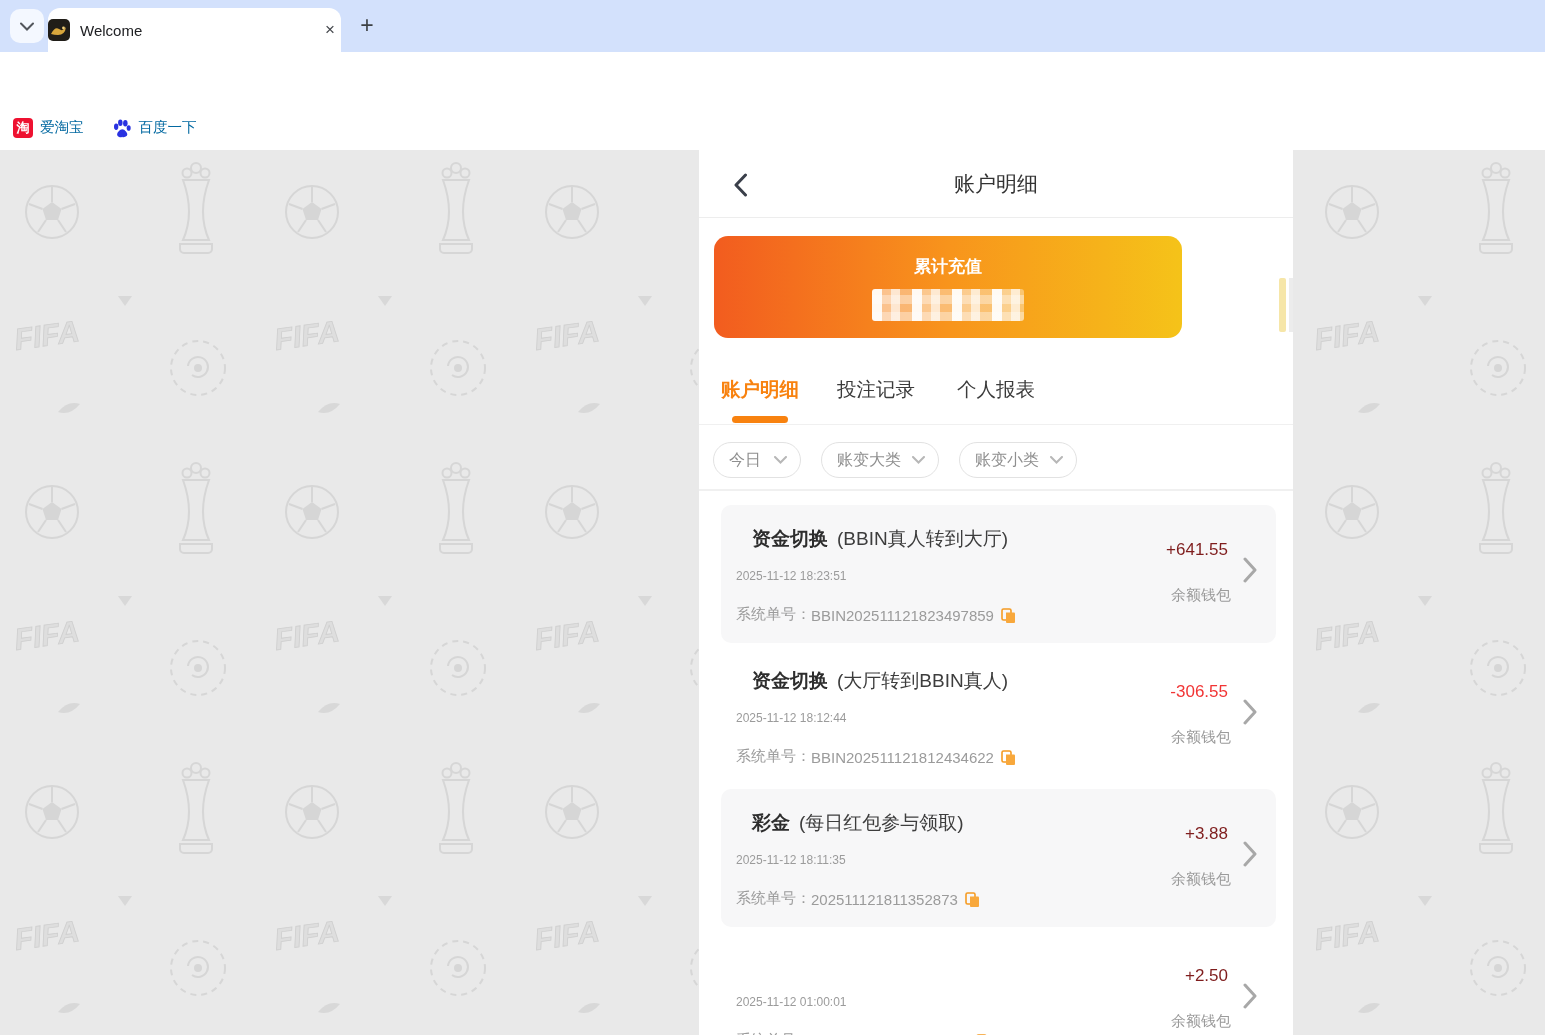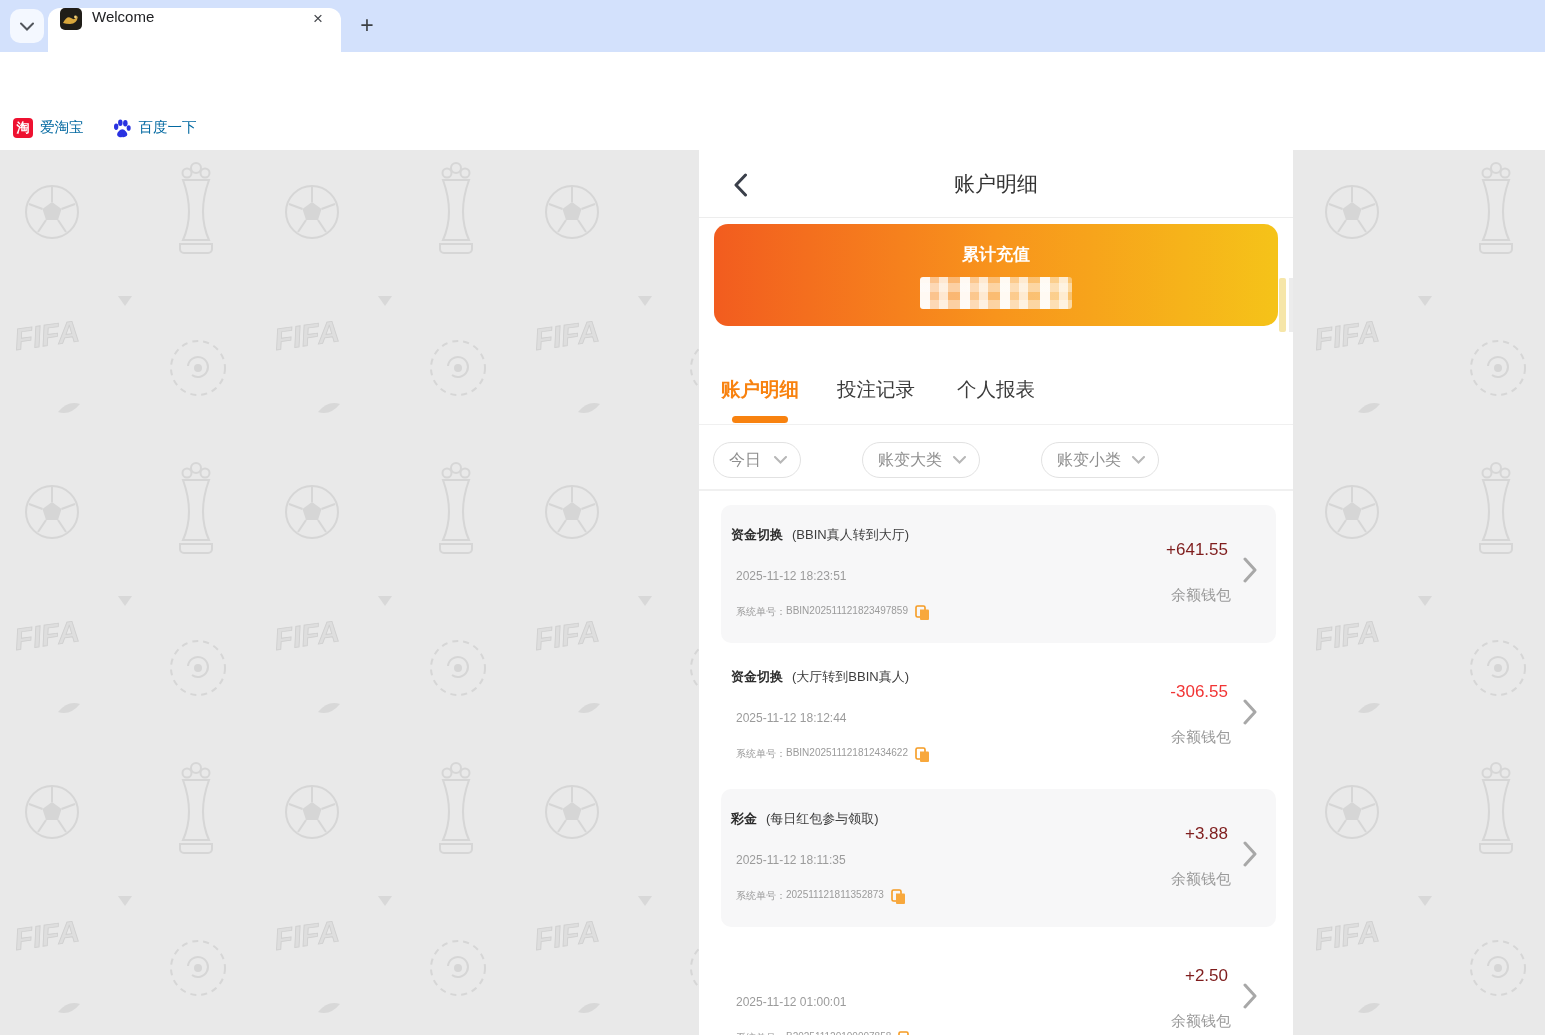--- a/index.html
+++ b/index.html
@@ -6,21 +6,21 @@
   html,body { margin:0; padding:0; }
   body {
     width:1545px; height:1035px; position:relative; overflow:hidden;
     font-family:"Liberation Sans", sans-serif; background:#e9e9e9;
   }
   
   .tabstrip { position:absolute; left:0; top:0; width:1545px; height:52px; background:#d3e1fc; }
   .tab-search { position:absolute; left:10px; top:9px; width:34px; height:34px; border-radius:10px;
     background:#f4f8ff; display:flex; align-items:center; justify-content:center; cursor:pointer; }
   .tab { position:absolute; left:48px; top:8px; width:293px; height:44px; background:#ffffff;
-    border-radius:12px 12px 0 0; display:flex; align-items:flex-start; padding:0 12px; }
+    border-radius:12px 12px 0 0; display:flex; align-items:center; padding:0 0; }
   .favicon { width:22px; height:22px; border-radius:5px; background:#201d18; margin-right:10px; flex:none;
     display:flex; align-items:center; justify-content:center; }
   .tab-title { flex:1; font-size:15px; color:#202124; white-space:nowrap; overflow:hidden; }
   .tab-close { width:22px; height:22px; text-align:center; line-height:21px; font-size:17px; color:#45484d;
     border-radius:50%; cursor:pointer; }
   .newtab { position:absolute; left:352px; top:11px; width:30px; height:30px; text-align:center;
     line-height:29px; font-size:23px; color:#3c4043; cursor:pointer; }
   .toolbar { position:absolute; left:0; top:52px; width:1545px; height:53px; background:#ffffff; }
   .navbtn { position:absolute; top:63px; width:28px; height:28px; display:flex; align-items:center;
     justify-content:center; cursor:pointer; }
@@ -36,55 +36,55 @@
   
   .page { position:absolute; left:0; top:150px; width:1545px; height:885px; }
   
   .content { position:absolute; left:663px; top:150px; width:594px; height:885px; background:#ffffff;
     overflow:hidden;margin-left:36px; }
   .c-header { position:absolute; left:0; top:0; width:594px; height:68px; border-bottom:1px solid #ededed; }
   .back-btn { position:absolute; left:26px; top:20px; width:30px; height:30px; display:flex;
     align-items:center; justify-content:center; cursor:pointer; }
   .page-title { position:absolute; left:0; top:0; width:594px; height:68px; line-height:68px;
     text-align:center; font-size:21px; color:#333; font-weight:500; }
-  .statcard { position:absolute; left:15px; top:74px; width:564px; height:102px; border-radius:14px;
+  .statcard { position:absolute; left:15px; top:86px; width:468px; height:102px; border-radius:14px;
     background:linear-gradient(90deg,#f25c1f 0%,#f8941c 50%,#f5c319 100%); display:flex; }
   .statcol { flex:1; position:relative; display:flex; flex-direction:column; align-items:center;
     justify-content:center; padding-top:2px; }
   .statcol + .statcol::before { content:''; position:absolute; left:0; top:24px; width:1px; height:56px;
     background:rgba(255,255,255,.55); }
   .stat-label { color:#fff; font-size:17px; font-weight:600; margin-bottom:11px; }
   .mosaic { width:152px; height:32px; border-radius:3px;
     background-image:
       repeating-linear-gradient(90deg, rgba(255,255,255,.95) 0 10px, rgba(255,255,255,.5) 10px 19px,
         rgba(255,255,255,.8) 19px 28px, rgba(255,255,255,.38) 28px 40px),
       repeating-linear-gradient(0deg, rgba(255,255,255,.35) 0 9px, rgba(255,255,255,0) 9px 17px); }
   .sliver-a { position:absolute; left:580px; top:128px; width:7px; height:54px; background:#f6e6a8;
     border-radius:2px; }
   .sliver-b { position:absolute; left:590px; top:128px; width:4px; height:54px; background:#ececec; }
   .tabsrow { position:absolute; left:0; top:212px; width:594px; height:63px; border-bottom:1px solid #f0f0f0; }
   .rtab { position:absolute; top:14px; font-size:19.5px; color:#3b3b3b; cursor:pointer; }
   .rtab.active { color:#f8820f; font-weight:bold; }
   .rtab-underline { position:absolute; left:33px; top:54px; width:56px; height:7px; border-radius:4px;
     background:#f8820f; }
-  .filters { position:absolute; left:14px; top:292px; display:flex;gap:41px; }
+  .filters { position:absolute; left:14px; top:292px; display:flex; }
   .pill { height:36px; border:1px solid #e2e2e2; border-radius:18px; background:#fff; display:flex;
     align-items:center; justify-content:space-between; padding:0 13px 0 15px; margin-right:20px;
     cursor:pointer; }
   .pill-label { font-size:16px; color:#8f8f8f; margin-right:10px; }
   .filters-sep { position:absolute; left:0; top:339px; width:594px; height:2px; background:#f0f0f0; }
   .list { position:absolute; left:22px; top:355px; width:555px; }
   .row { position:relative; height:138px; border-radius:10px; margin-bottom:4px; cursor:pointer; }
   .row.alt { background:#f7f7f8; }
-  .row-titleline { position:absolute; left:10px; top:21px; font-size:13px; color:#2d2d2d; white-space:nowrap; }
+  .row-titleline { position:absolute; left:31px; top:21px; font-size:19px; color:#2d2d2d; white-space:nowrap; }
   .row-type { font-weight:bold; }
   .row-desc { font-weight:400; color:#3d3d3d; margin-left:9px; }
   .row-time { position:absolute; left:15px; top:64px; font-size:12px; color:#9b9b9b; }
-  .row-order { position:absolute; left:15px; top:100px; font-size:10px; color:#9b9b9b; display:flex;
-    align-items:flex-start; }
+  .row-order { position:absolute; left:15px; top:100px; font-size:15px; color:#9b9b9b; display:flex;
+    align-items:flex-end; }
   .copy-ic { margin-left:7px; display:inline-flex; cursor:pointer; }
   .row-amount { position:absolute; right:48px; top:35px; font-size:17px; font-weight:500; }
   .row-amount.pos { color:#7f1d1d; }
   .row-amount.neg { color:#f13535; }
   .row-wallet { position:absolute; right:45px; top:81px; font-size:15px; color:#9b9b9b; }
   .row-chev { position:absolute; right:19px; top:52px; }
 </style>
 </head>
 <body>
 

